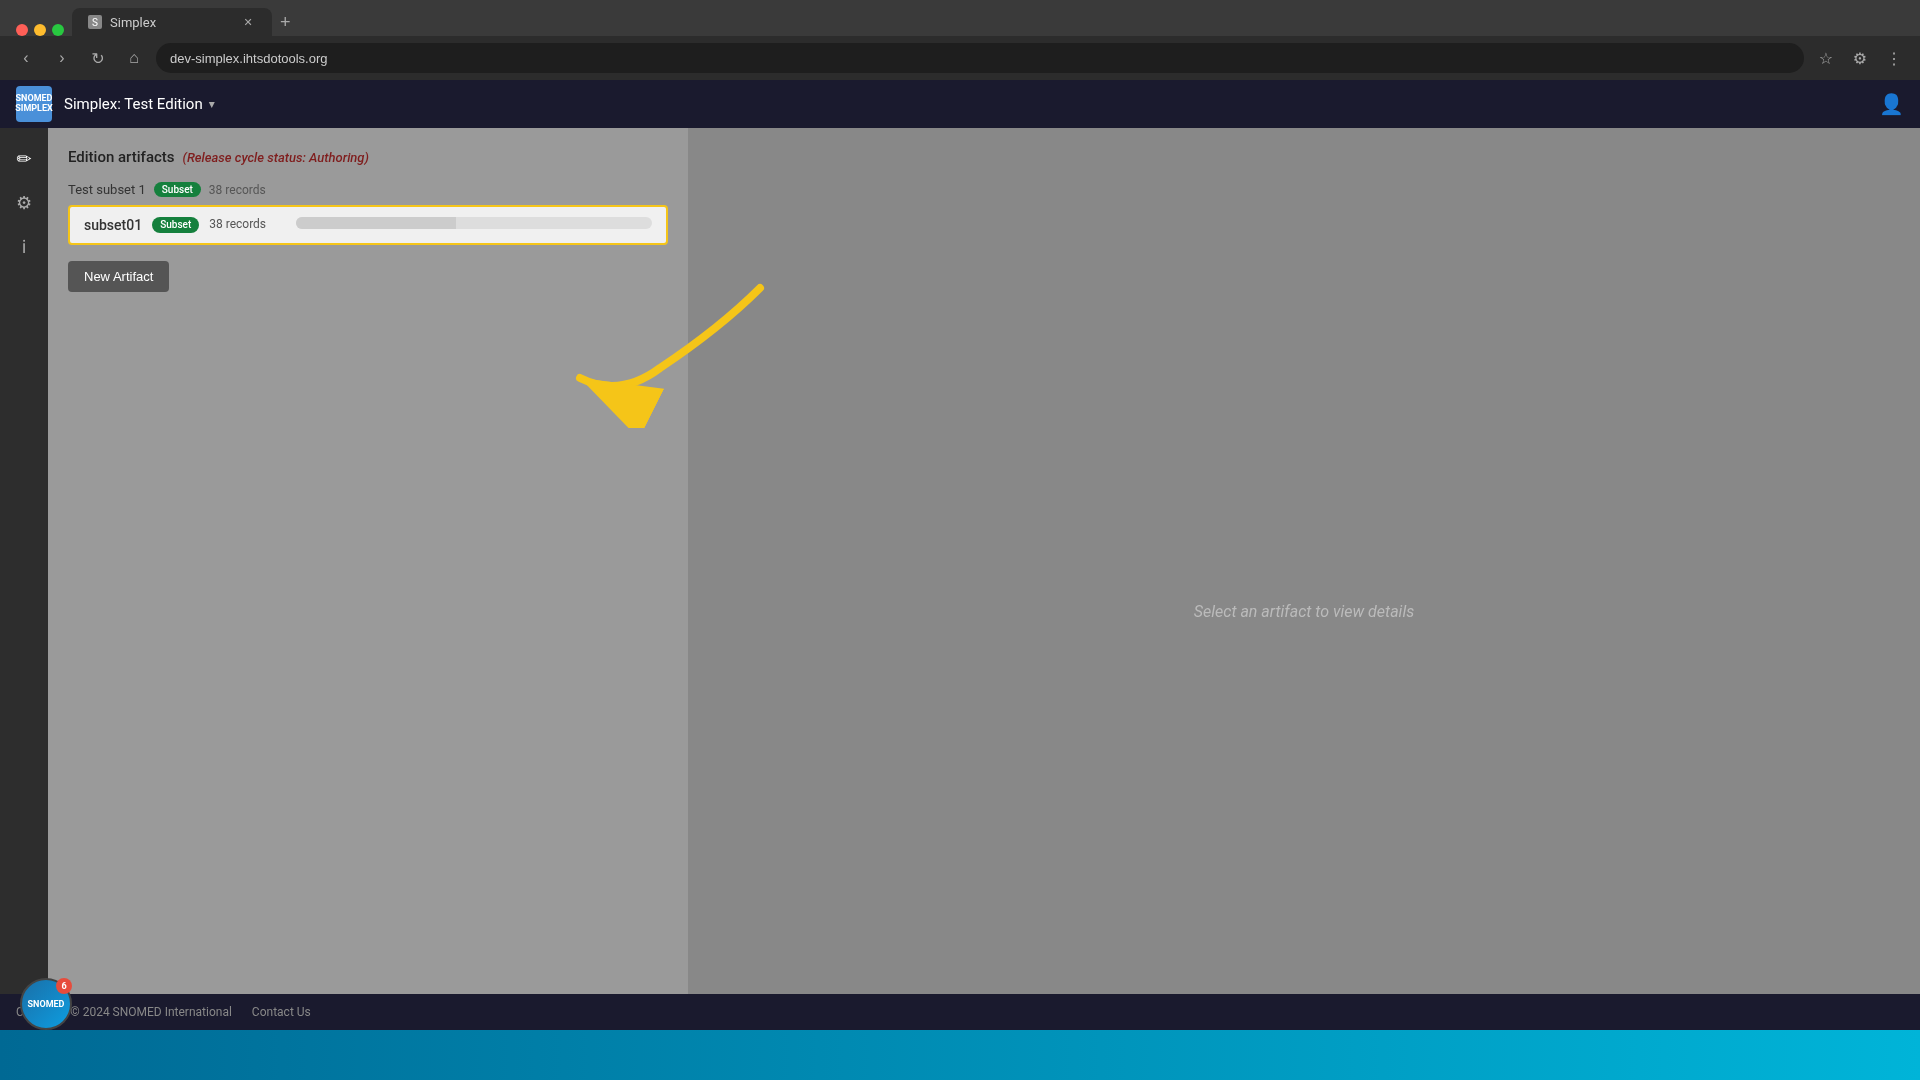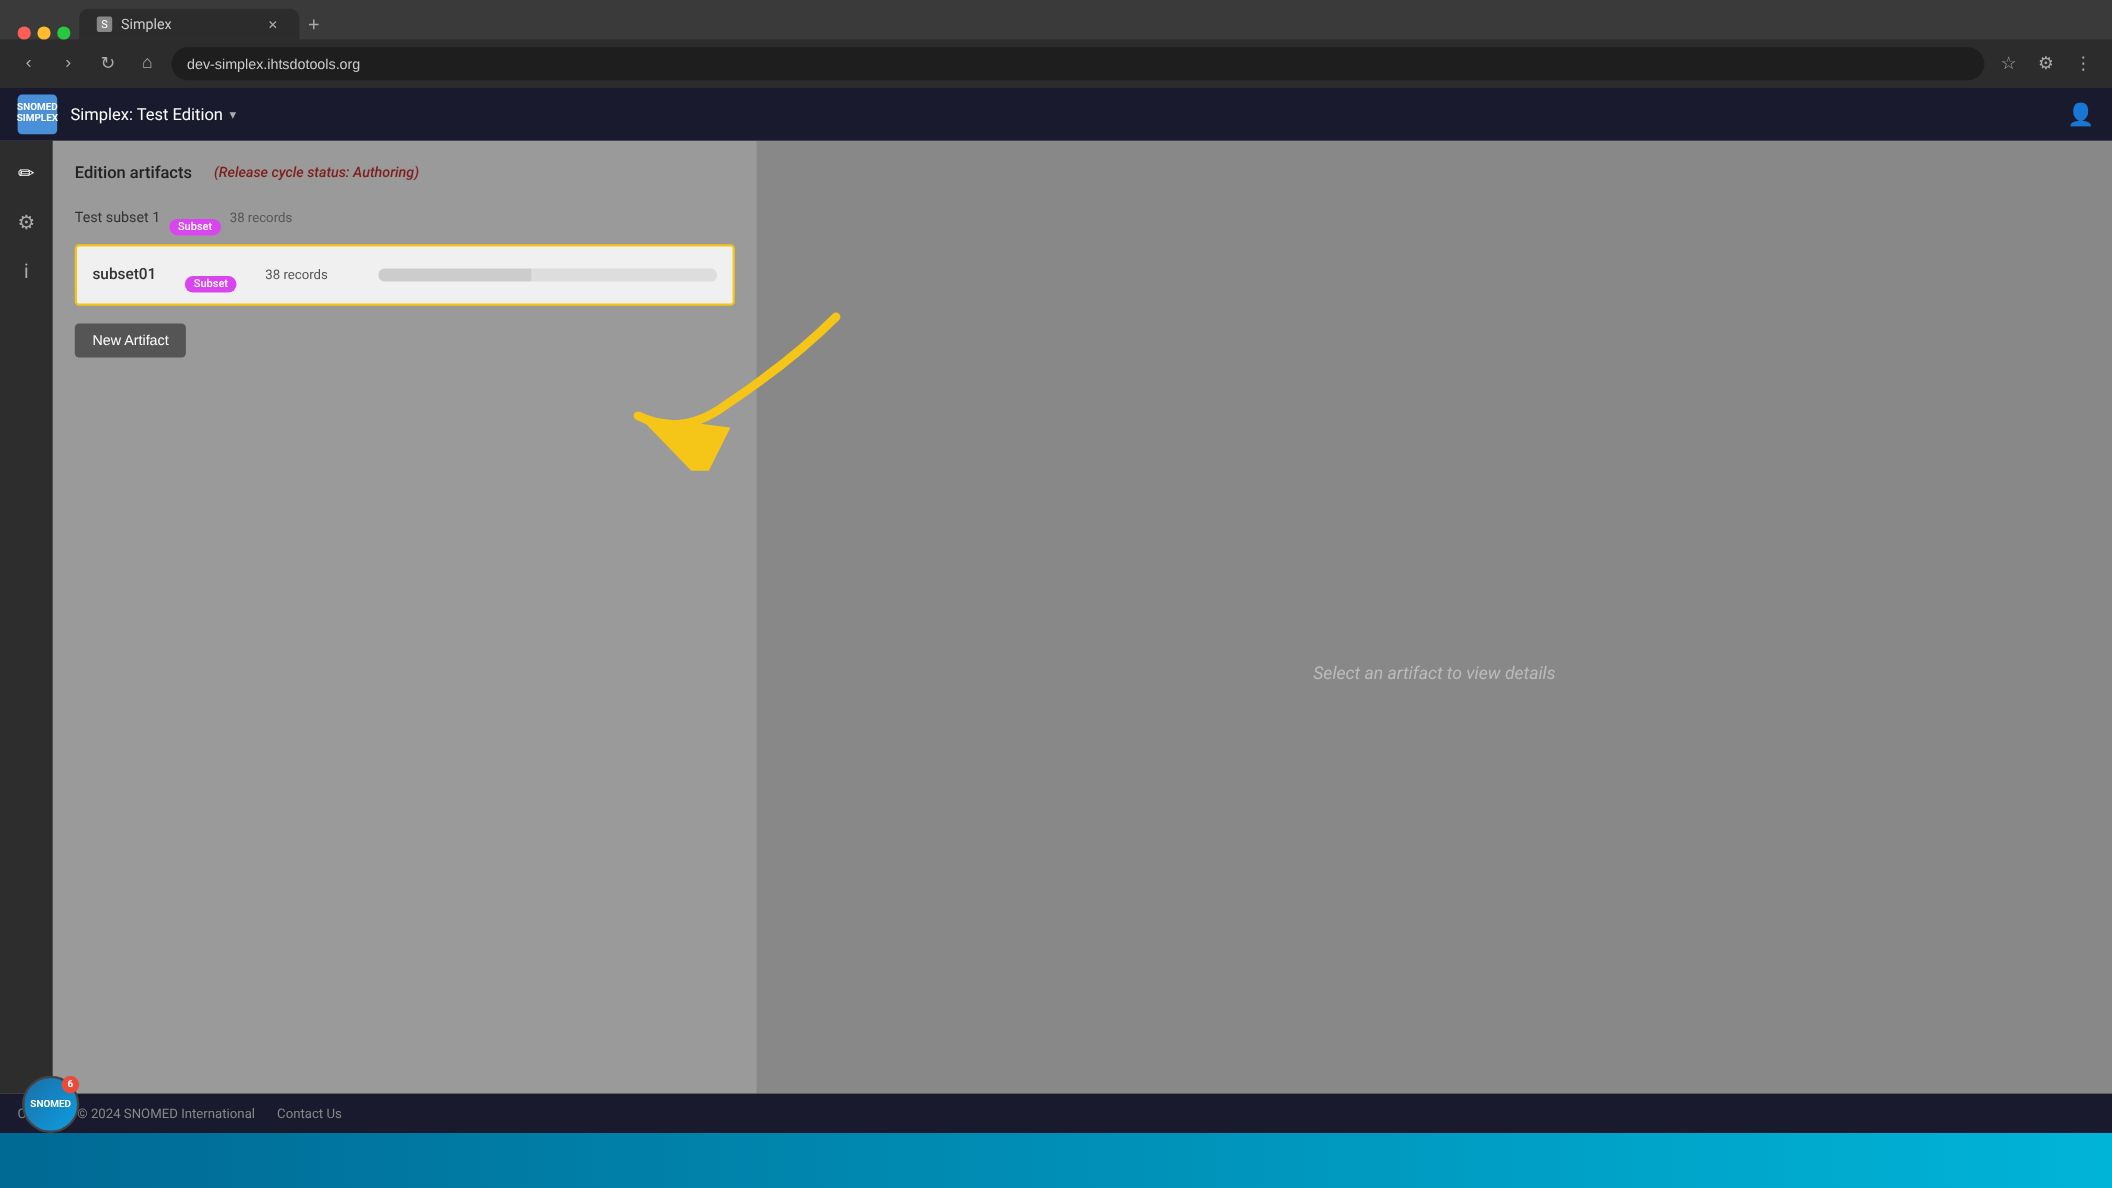--- a/index.html
+++ b/index.html
@@ -34,30 +34,30 @@
     .app-header-right { margin-left: auto; }
     .user-icon { color: #aaa; font-size: 20px; cursor: pointer; }
     .sidebar { background: #2d2d2d; width: 48px; display: flex; flex-direction: column; align-items: center; padding: 12px 0; gap: 8px; }
     .sidebar-item { width: 36px; height: 36px; display: flex; align-items: center; justify-content: center; border-radius: 4px; cursor: pointer; color: #aaa; font-size: 18px; }
     .sidebar-item.active { color: white; }
     .left-panel { width: 640px; background: #9a9a9a; padding: 20px; overflow-y: auto; }
     .right-panel { flex: 1; background: #888; display: flex; align-items: center; justify-content: center; padding-top: 40px; }
 
     
     .page-header { margin-bottom: 16px; }
-    .page-title { font-size: 15px; color: #222; font-weight: 500; display: flex; align-items: center; gap: 20px; }
+    .page-title { font-size: 15px; color: #222; font-weight: 500; display: flex; align-items: center; gap: 8px; }
     .page-title-status { color: #7f1d1d; font-style: italic; font-size: 13px; }
 
     
     .section-label { font-size: 13px; color: #333; margin-bottom: 8px; display: flex; align-items: center; gap: 8px; }
-    .subset-badge { background: #d946ef; color: white; font-size: 10px; padding: 2px 8px; border-radius: 10px; font-weight: 500; margin-top: 17px; }
+    .subset-badge { background: #15803d; color: white; font-size: 10px; padding: 2px 8px; border-radius: 10px; font-weight: 500; }
     .records-count { color: #555; font-size: 12px; }
 
     
-    .artifact-row { border: 2px solid #f5c518; border-radius: 4px; background: #f0f0f0; display: flex; align-items: center; padding: 10px 14px; gap: 26px; margin-bottom: 16px; cursor: pointer; }
+    .artifact-row { border: 2px solid #f5c518; border-radius: 4px; background: #f0f0f0; display: flex; padding: 10px 14px; gap: 10px; margin-bottom: 16px; cursor: pointer; }
     .artifact-name { font-size: 14px; color: #333; font-weight: 500; }
     .artifact-progress { flex: 1; background: #ddd; height: 12px; border-radius: 6px; margin-left: 20px; overflow: hidden; }
     .artifact-progress-fill { background: #ccc; width: 45%; height: 100%; }
 
     
     .new-artifact-btn { background: #555; color: white; border: none; border-radius: 4px; padding: 8px 16px; font-size: 13px; cursor: pointer; }
 
     
     .select-hint { color: #bbb; font-size: 16px; font-style: italic; margin-top: 60px; }
 

